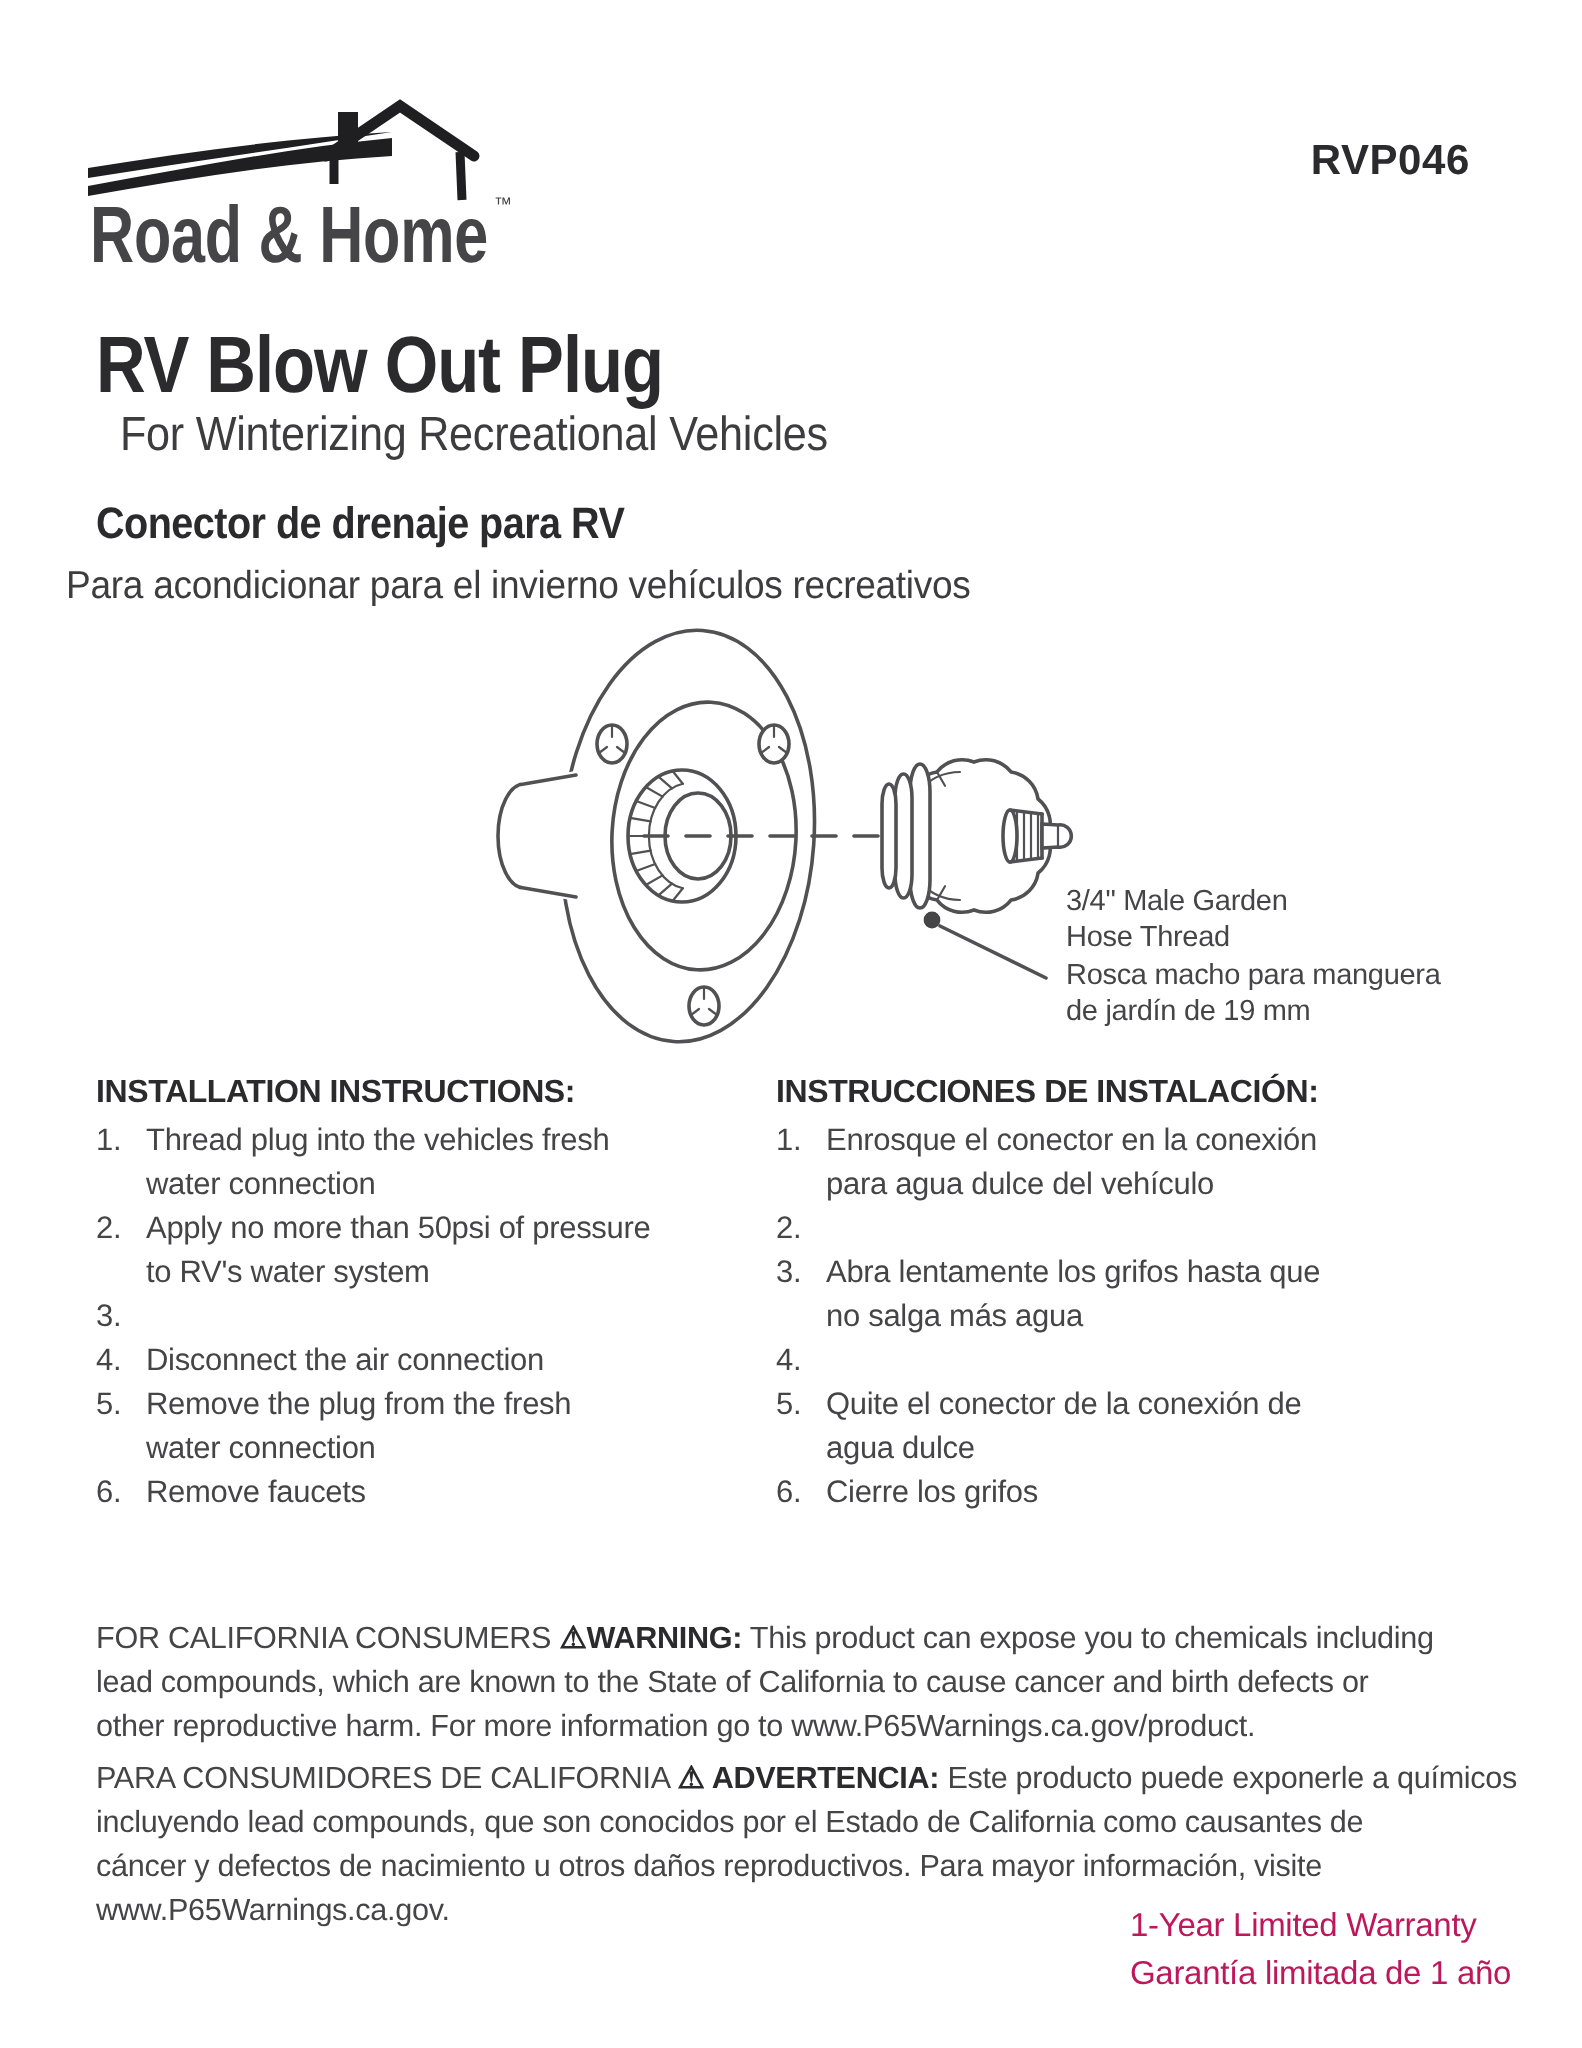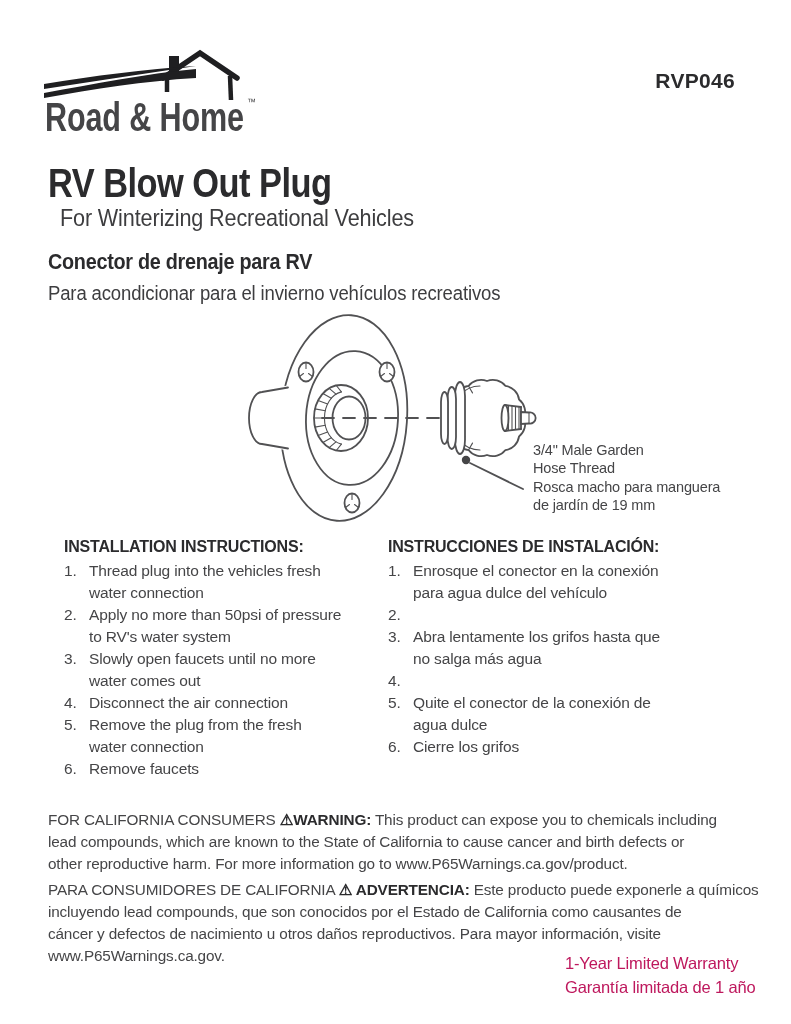--- a/index.html
+++ b/index.html
@@ -14,37 +14,37 @@
 
   .sku{top:25px;right:56px;font-size:21px;font-weight:bold;color:var(--ink);letter-spacing:.3px;margin-top:44px;}
   .logo{top:44px;left:44px;width:216px;height:92px;}
 
   .h1{top:163px;left:48px;font-size:40px;line-height:40px;font-weight:bold;color:var(--ink);}
   .h1 .cond{transform:scaleX(.86);letter-spacing:-.6px;}
   .sub1{top:205px;left:60px;font-size:24px;line-height:26px;color:#3d3d3f;}
   .sub1 .cond{transform:scaleX(.9);}
   .h2{top:250px;left:48px;font-size:22px;line-height:24px;font-weight:bold;color:var(--ink);}
   .h2 .cond{transform:scaleX(.9);letter-spacing:-.3px;}
-  .sub2{top:282px;left:48px;font-size:19.5px;line-height:22px;color:#3d3d3f;}
+  .sub2{top:282px;left:33px;font-size:19.5px;line-height:22px;color:#3d3d3f;}
   .sub2 .cond{transform:scaleX(.95);}
 
   .diagram{top:312px;left:0;width:791px;height:228px;}
   svg text{font-family:"Liberation Sans", sans-serif;fill:var(--body);}
   .ln{fill:none;stroke:var(--line);stroke-width:1.8;stroke-linecap:round;}
   .lnf{fill:#fff;stroke:var(--line);stroke-width:1.8;}
   .thin{stroke-width:1.1;}
   .wfill{fill:#fff;stroke:none;}
 
   .col{top:536px;}
   .col h3{margin:0 0 3px 0;font-size:16px;line-height:21px;font-weight:bold;color:var(--ink);letter-spacing:-.2px;}
   .col ol{margin:0;padding:0;list-style:none;}
   .item{display:flex;font-size:15.5px;line-height:22px;}
   .item .num{flex:none;width:25px;}
   .item .txt{white-space:pre-line;}
-  .col-en{left:64px;width:335px;}
+  .col-en{left:48px;width:335px;}
   .col-es{left:388px;width:370px;}
 
   .warning{left:48px;width:718px;font-size:15.3px;line-height:21.8px;white-space:pre-line;}
   .warning b{color:var(--ink);}
   .warn-en{top:794px;}
   .warn-es{top:864px;}
 
   .warranty{left:565px;top:952px;font-size:16.5px;line-height:23.5px;color:#be185d;}
 </style>
 </head>
@@ -183,22 +183,20 @@
       </li>
 
       <li class="item">
         <span class="num">2.</span>
         <span class="txt">Apply no more than 50psi of pressure
 to RV's water system</span>
       </li>
 
       <li class="item">
         <span class="num">3.</span>
-        <span class="txt">Slowly open faucets until no more
-water comes out</span>
       </li>
 
       <li class="item">
         <span class="num">4.</span>
         <span class="txt">Disconnect the air connection</span>
       </li>
 
       <li class="item">
         <span class="num">5.</span>
         <span class="txt">Remove the plug from the fresh

